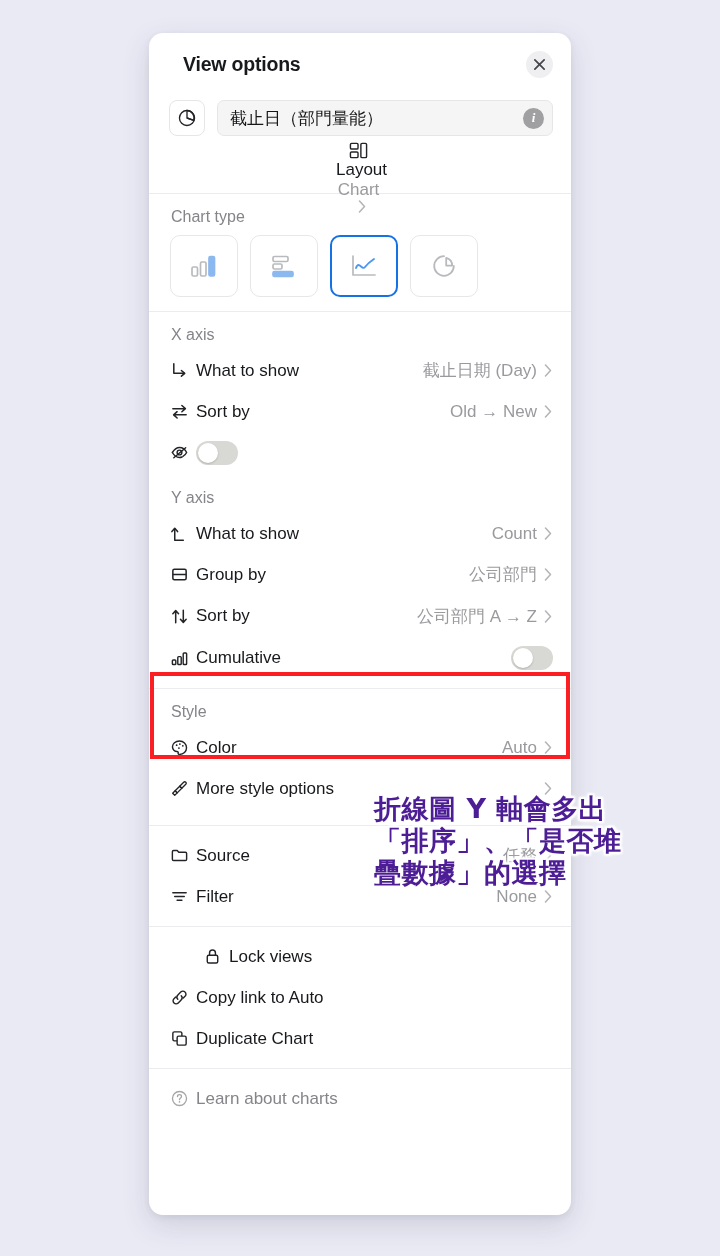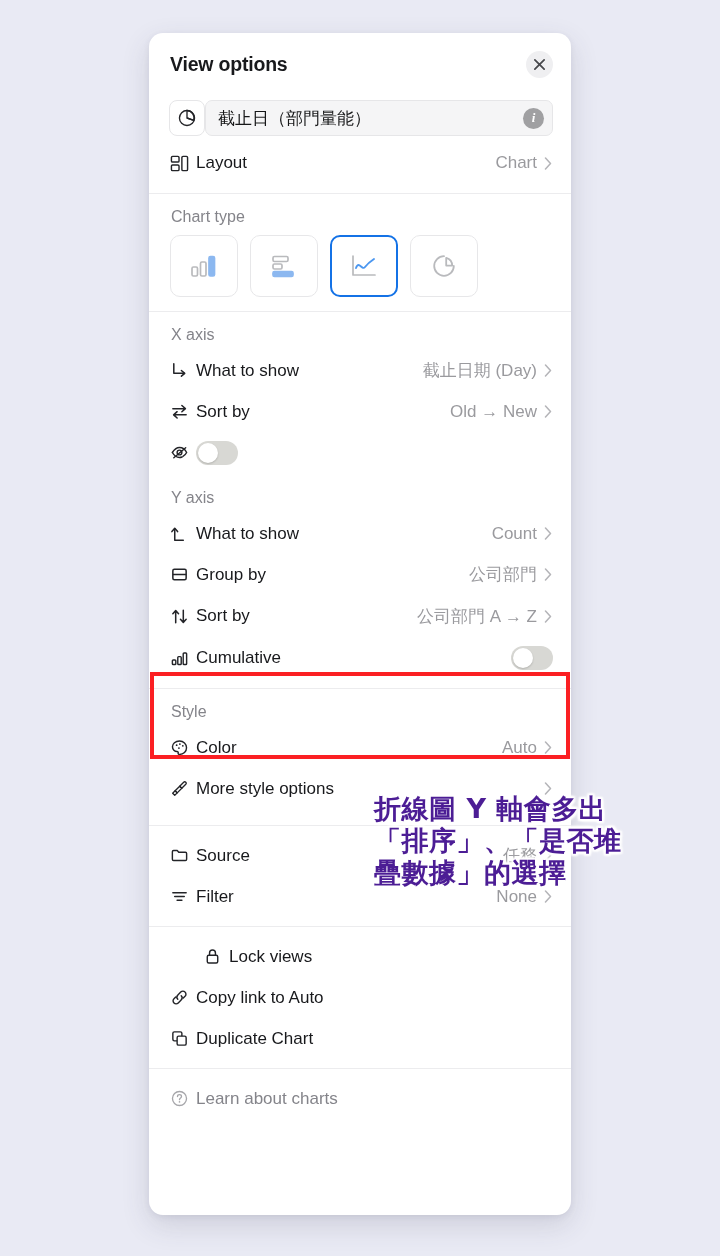--- a/index.html
+++ b/index.html
@@ -29,20 +29,21 @@
     overflow: hidden;
   }
 
   
   .panel-header {
     height: 62px;
     display: flex;
     align-items: center;
     padding: 0 18px 0 21px;
     box-sizing: border-box;
+    margin-left: 13px;
   }
   .panel-title {
     font-size: 19.5px;
     font-weight: bold;
     color: #18191c;
     letter-spacing: -0.2px;
     flex: 1;
   }
   .close-btn {
     width: 27px;
@@ -54,21 +55,21 @@
     justify-content: center;
     cursor: pointer;
     flex: 0 0 auto;
   }
 
   
   .title-row {
     display: flex;
     align-items: center;
     padding: 0 18px 0 20px;
-    gap: 0;
+    gap: 12px;
     height: 46px;
   }
   .chart-icon-btn {
     width: 36px;
     height: 36px;
     border: 1px solid #e6e6e8;
     border-radius: 8px;
     background: #fff;
     display: flex;
     align-items: center;
@@ -266,21 +267,21 @@
         <path d="M11 11 L11 2.7 A8.3 8.3 0 0 1 18.4 13.6 Z" fill="none" stroke="#232428" stroke-width="1.5"></path>
         <path d="M11 11 L18.4 13.6" stroke="#232428" stroke-width="1.5" fill="none"></path>
       </svg>
     </div>
     <div class="title-field">
       <div class="title-field-text">截止日（部門量能）</div>
       <div class="info-icon">i</div>
     </div>
   </div>
 
-  <div class="row" style="height:44px;">
+  <div class="row" style="height:44px;flex-direction:column;">
     <div class="ico">
       <svg width="19" height="19" viewBox="0 0 20 20">
         <rect x="1.5" y="2.5" width="8" height="6" rx="1.2" fill="none" stroke="#232428" stroke-width="1.5"></rect>
         <rect x="1.5" y="11.5" width="8" height="6" rx="1.2" fill="none" stroke="#232428" stroke-width="1.5"></rect>
         <rect x="12.5" y="2.5" width="6" height="15" rx="1.2" fill="none" stroke="#232428" stroke-width="1.5"></rect>
       </svg>
     </div>
     <div class="label">Layout</div>
     <div class="value">Chart</div>
     <div class="chev">

